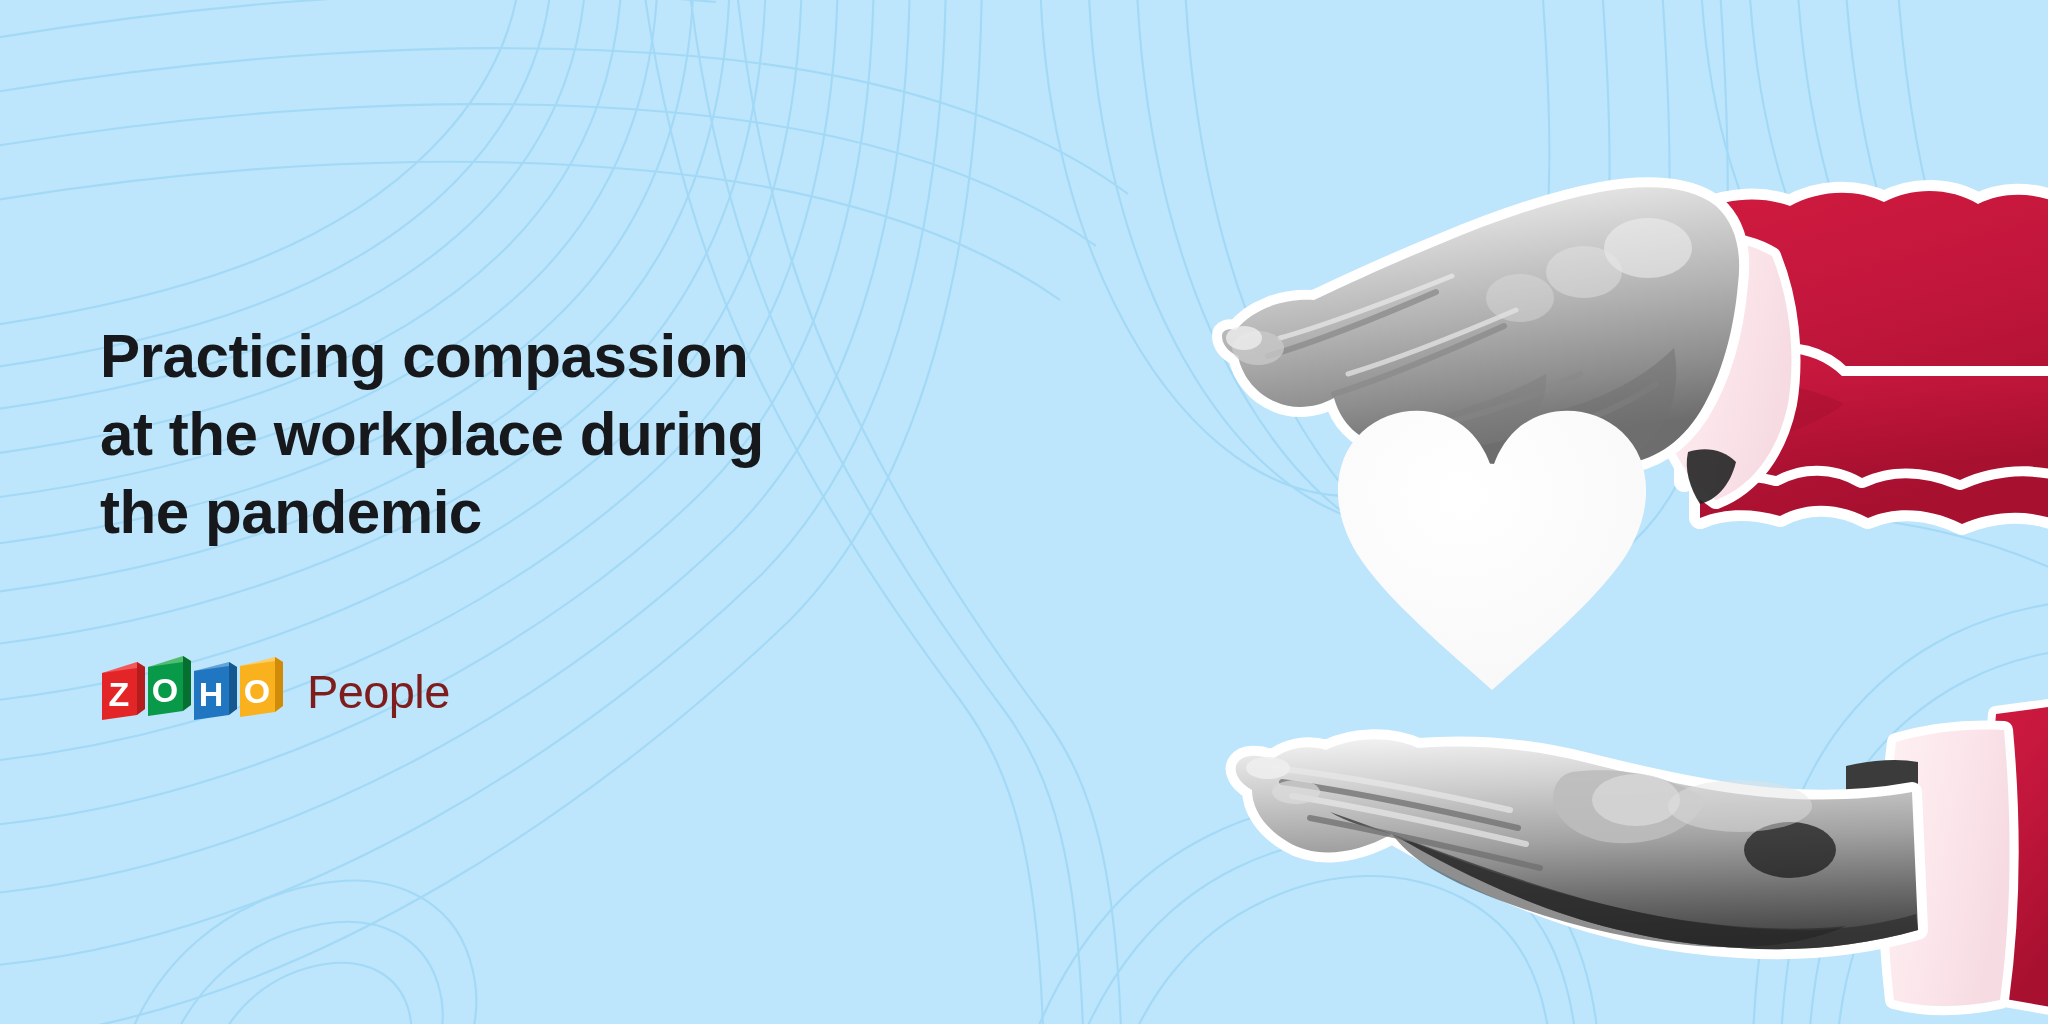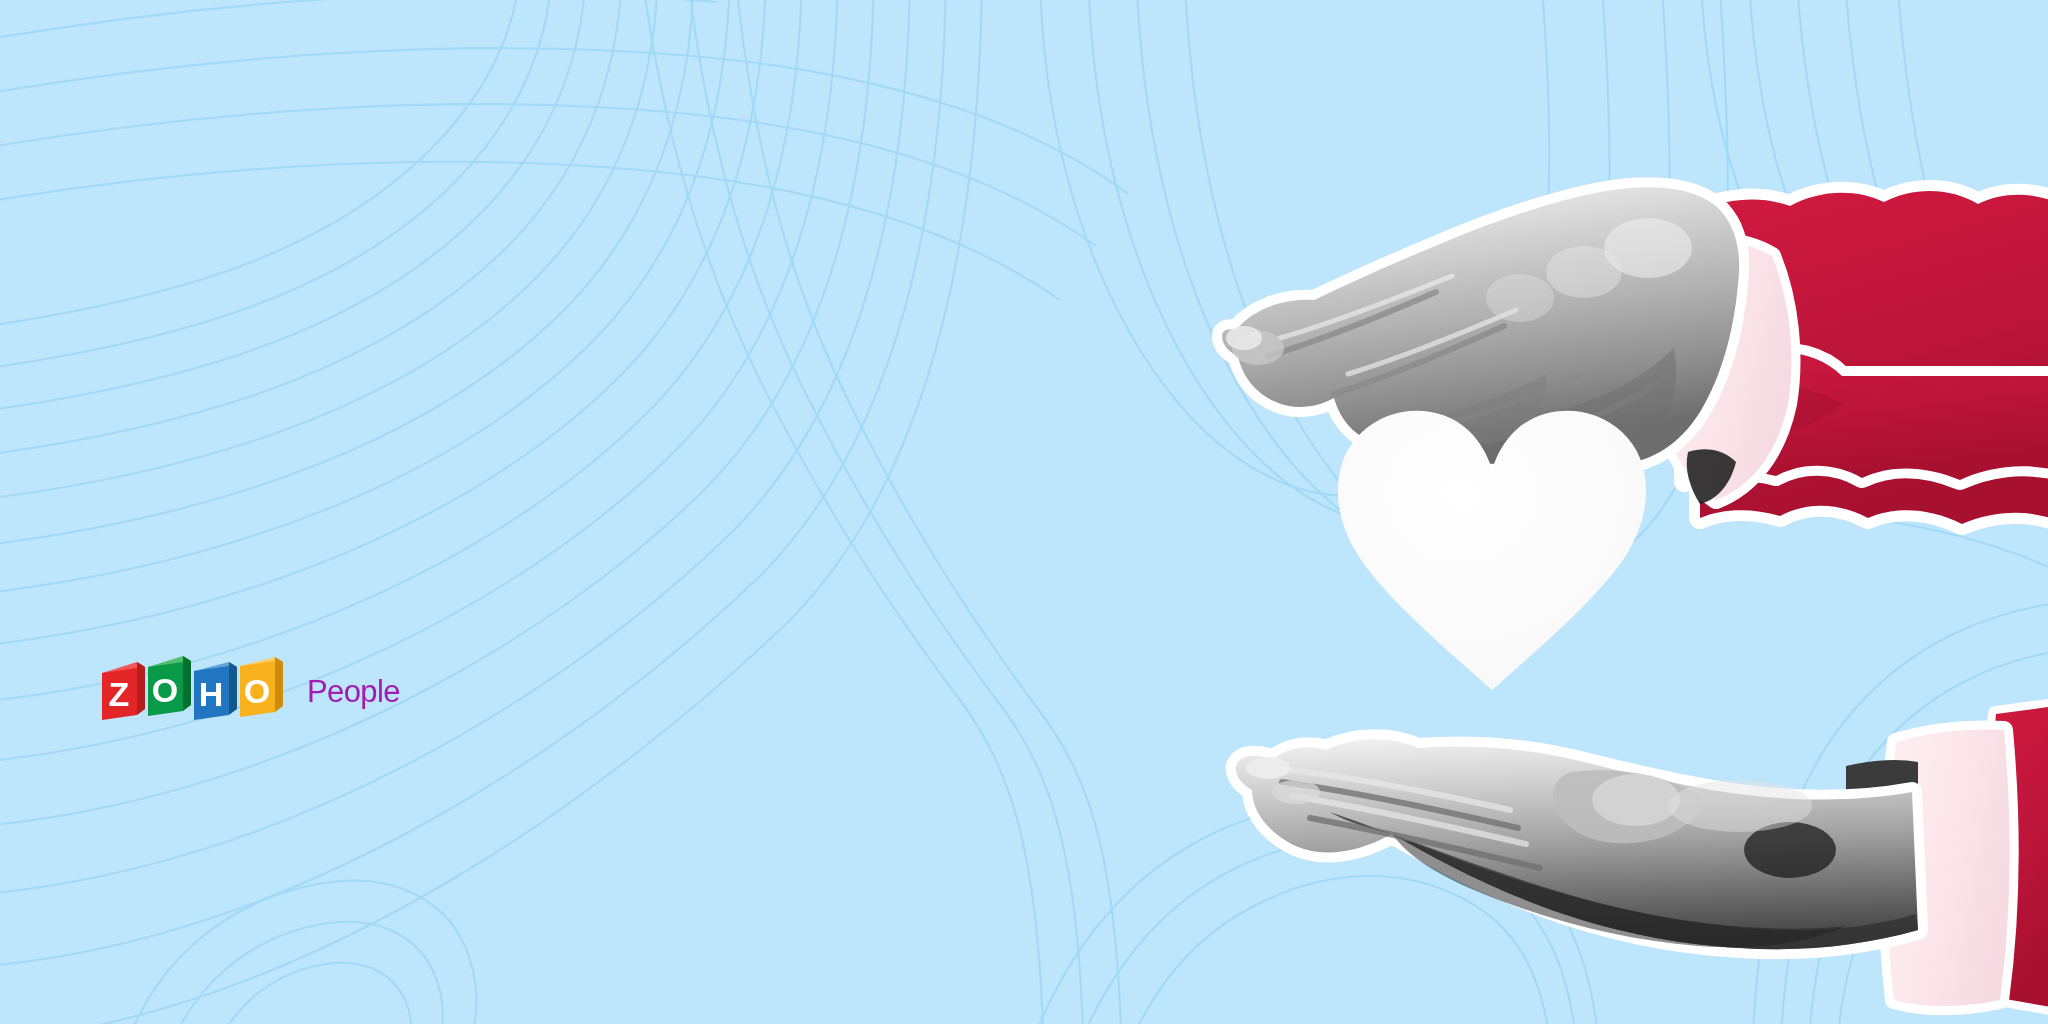--- a/index.html
+++ b/index.html
@@ -38,23 +38,23 @@
   #logo{
     position:absolute;left:98px;top:652px;
     display:flex;align-items:center;z-index:40;
   }
   #zoho-mark{
     position:relative;width:196px;height:76px;flex:0 0 auto;
   }
   #people-word{
     font-family:"Liberation Sans",sans-serif;
     font-weight:500;
-    font-size:31px;
+    font-size:47px;
     letter-spacing:-0.6px;
-    color:#a21caf;
+    color:#7f1d1d;
     margin-left:13px;
     line-height:1;
     position:relative;top:1px;
   }
   
   #collage{position:absolute;left:0;top:0;width:2048px;height:1024px;z-index:20;pointer-events:none;}
   .sr{position:absolute;width:1px;height:1px;overflow:hidden;clip:rect(0 0 0 0);}
 </style>
 </head>
 <body>
@@ -376,20 +376,25 @@
         <ellipse cx="1790" cy="850" rx="46" ry="28" fill="#1c1c1c" opacity="0.75"></ellipse>
 
         <ellipse cx="1740" cy="806" rx="72" ry="26" fill="#e2e2e2" opacity="0.45"></ellipse>
 
         <ellipse cx="1268" cy="768" rx="22" ry="11" fill="#efefef" opacity="0.85"></ellipse>
         <ellipse cx="1296" cy="792" rx="24" ry="12" fill="#dcdcdc" opacity="0.7"></ellipse>
       </g>
     </g>
   </svg>
 
+  <h1 id="headline">
+    <span class="line">Practicing compassion</span>
+    <span class="line">at the workplace during</span>
+    <span class="line">the pandemic</span>
+  </h1>
 
   <div id="logo">
 
     <svg id="zoho-mark" viewBox="0 0 196 76" preserveAspectRatio="xMidYMid meet">
 
       <g>
         <polygon points="4,21 39,10 47,15 12,26" fill="#f2585a"></polygon>
         <polygon points="39,10 47,15 47,57 39,63" fill="#b41c1d"></polygon>
         <polygon points="4,21 39,16 39,63 4,68" fill="#e42527"></polygon>
         <text x="21" y="54" text-anchor="middle" font-family="'Liberation Sans',sans-serif" font-size="34" font-weight="700" fill="#ffffff">Z</text>

